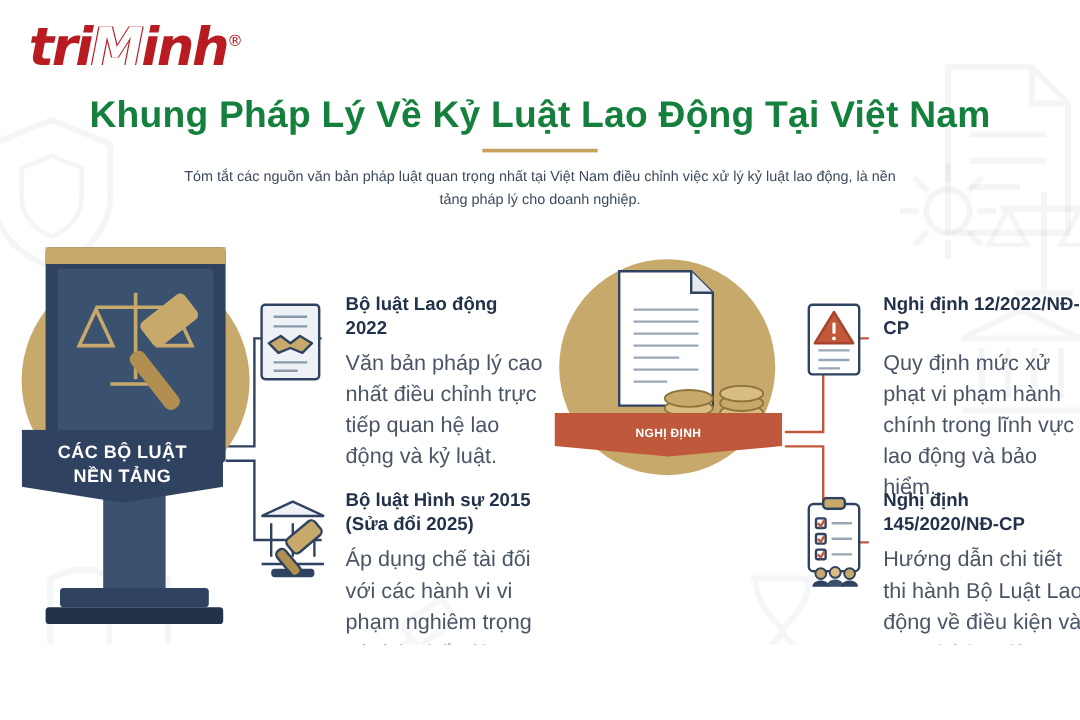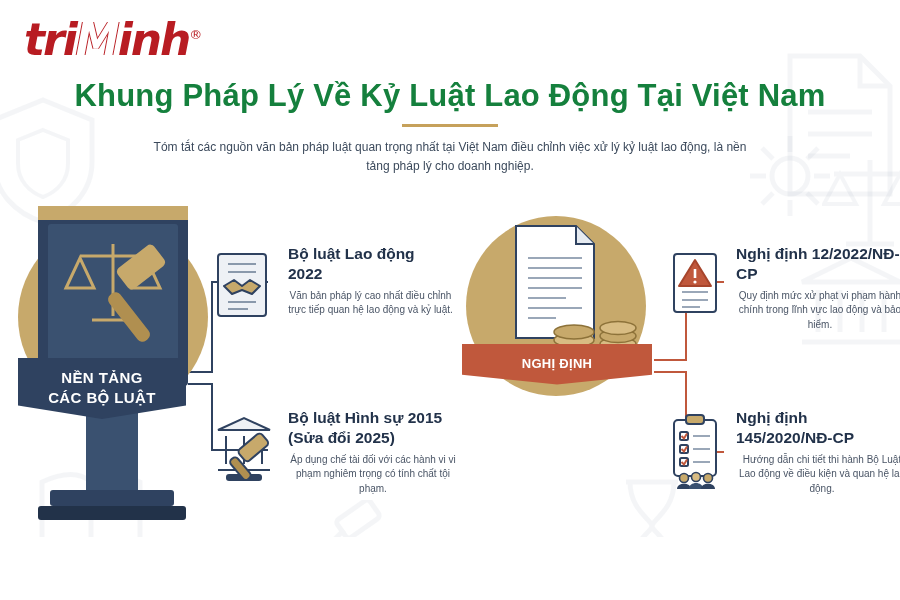--- a/index.html
+++ b/index.html
@@ -82,35 +82,35 @@
 
   
   .item { position: absolute; }
   .item .ico { position: absolute; left: 0; top: 0; }
   .item .txt { position: absolute; }
   .item h3 {
     font-size: 15.5px; font-weight: bold; color: #22324a;
     line-height: 1.28; margin-bottom: 5px;
   }
   .item p {
-    font-size: 10px; color: #4a5566; line-height: 1.45; text-align: center;
+    font-size: 18px; color: #4a5566; line-height: 1.45;
   }
 
   
   .circle-center {
     position: absolute; left: 466px; top: 216px;
     width: 180px; height: 180px; border-radius: 50%;
     background: #c7a96b;
   }
   .badge-center {
     position: absolute; left: 462px; top: 344px;
     width: 190px; padding: 11px 6px 12px;
     background: #c0583c; color: #ffffff;
     text-align: center; font-weight: bold;
-    font-size: 13px; line-height: 1.35;
+    font-size: 10px; line-height: 1.35;
     letter-spacing: 0.3px;
     clip-path: polygon(0 0, 100% 0, 100% 76%, 50% 100%, 0 76%);
   }
 </style>
 </head>
 <body>
 
 <div id="page">
 
   <div class="bg-layer">
@@ -228,22 +228,22 @@
       </g>
 
       <rect x="30" y="190" width="104" height="16" fill="#2f4260"></rect>
       <rect x="56" y="206" width="52" height="88" fill="#3a5170"></rect>
       <rect x="20" y="294" width="124" height="16" rx="3" fill="#2f4260"></rect>
       <rect x="8" y="310" width="148" height="14" rx="3" fill="#223249"></rect>
     </svg>
   </div>
 
   <div class="badge-left">
+    <div>CÁC BỘ LUẬT</div>
     <div>NỀN TẢNG</div>
-    <div>CÁC BỘ LUẬT</div>
   </div>
 
   <div class="item" style="left:210px; top:244px; width:240px;">
     <div class="ico" style="left:0; top:6px;">
       <svg width="64" height="72" viewBox="0 0 64 72">
         <rect x="8" y="4" width="48" height="62" rx="3" fill="#eef1f5" stroke="#2f4260" stroke-width="2"></rect>
         <g stroke="#8a99ab" stroke-width="2">
           <line x1="18" y1="14" x2="46" y2="14"></line>
           <line x1="18" y1="22" x2="46" y2="22"></line>
           <line x1="18" y1="52" x2="46" y2="52"></line>

